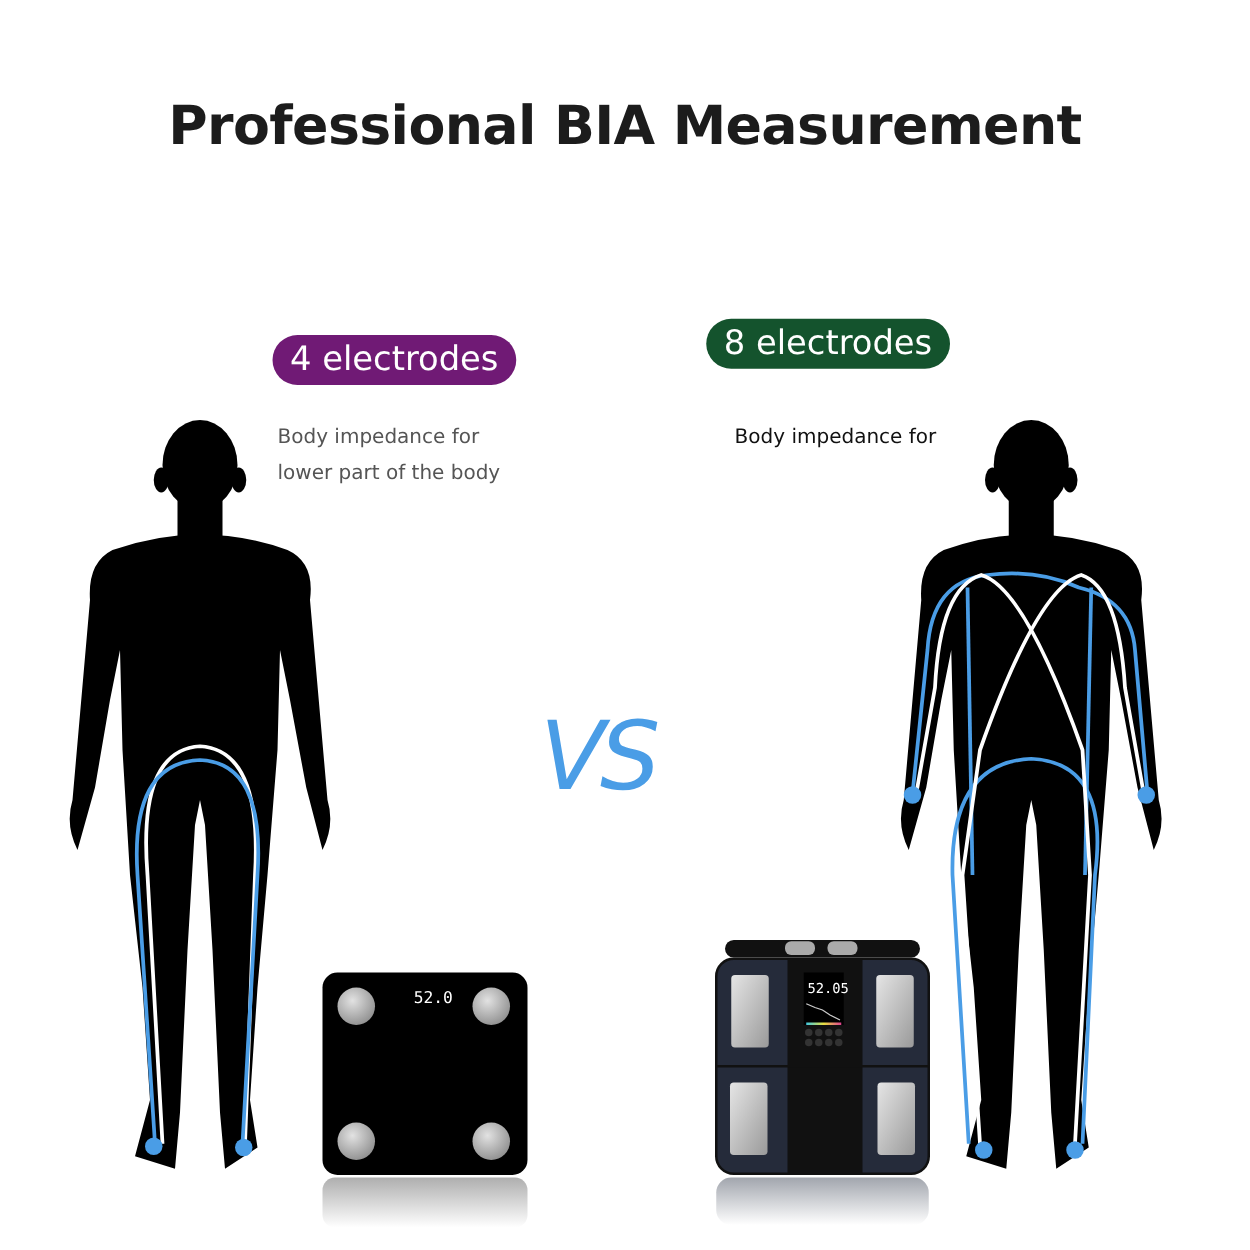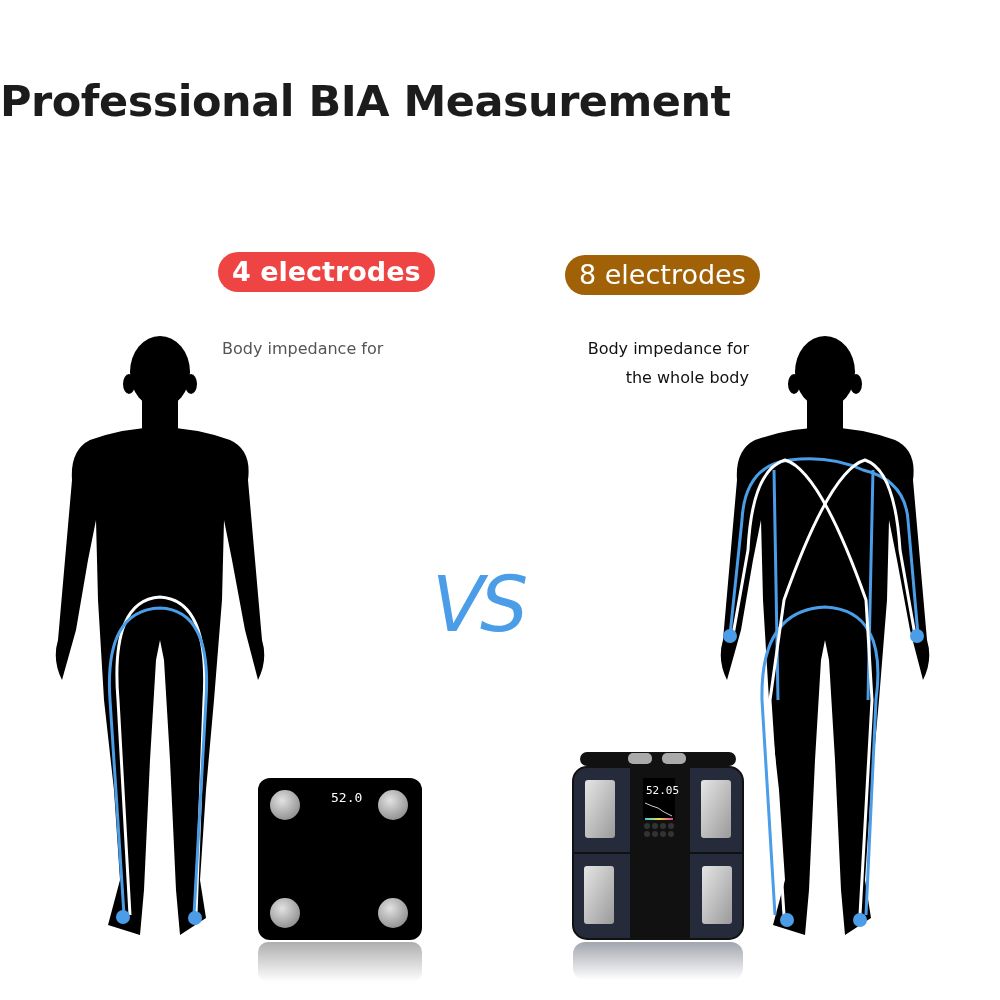--- a/index.html
+++ b/index.html
@@ -1,46 +1,46 @@
 <!DOCTYPE html>
 <html><head>
 <meta charset="utf-8">
 <style>
   html, body { margin:0; padding:0; background:#ffffff; }
   body { width:1000px; height:1000px; position:relative; overflow:hidden;
          font-family:"DejaVu Sans", "Liberation Sans", sans-serif; }
   .abs { position:absolute; }
-  #title { left:0; width:1000px; top:76px; font-size:43px;
+  #title { left:0; width:1000px; top:76px; text-align:center; font-size:43px;
            font-weight:bold; color:#1c1c1c; letter-spacing:-0.5px; }
   .pill { height:40px; line-height:40px; border-radius:20px; color:#fff; font-size:27px;
           padding:0 14px; white-space:nowrap; }
-  #pill-left { left:218px; top:252px; background:#ef4444;font-weight:bold; }
-  #pill-right { left:565px; top:255px; background:#a16207; }
+  #pill-left { left:218px; top:268px; background:#701a75; }
+  #pill-right { left:565px; top:255px; background:#14532d; }
   .desc { font-size:16px; line-height:29px; }
   #desc-left { left:222px; top:334px; color:#555; text-align:left; }
   #desc-right { right:251px; top:334px; color:#111; text-align:right; }
   #vs { left:432px; top:560px; font-size:76px; font-weight:normal; font-style:italic;
         color:#4a9de6; letter-spacing:-4px; }
   svg { position:absolute; overflow:visible; }
   #seg { font-family:"DejaVu Sans Mono", monospace; }
 </style>
 </head>
 <body>
 
 <div id="title" class="abs">Professional BIA Measurement</div>
 
 <div id="pill-left" class="abs pill">4 electrodes</div>
 <div id="pill-right" class="abs pill">8 electrodes</div>
 
 <div id="desc-left" class="abs desc">
   <div>Body impedance for</div>
+  <div>lower part of the body</div>
 </div>
 <div id="desc-right" class="abs desc">
   <div>Body impedance for</div>
-  <div>the whole body</div>
 </div>
 
 <div id="vs" class="abs">VS</div>
 
 <svg style="left:0;top:0" width="1000" height="1000">
   <g fill="#000">
     <ellipse cx="160" cy="372" rx="30" ry="36"></ellipse>
     <ellipse cx="129" cy="384" rx="6" ry="10"></ellipse>
       <ellipse cx="191" cy="384" rx="6" ry="10"></ellipse>
     <rect x="142" y="395" width="36" height="40"></rect>

